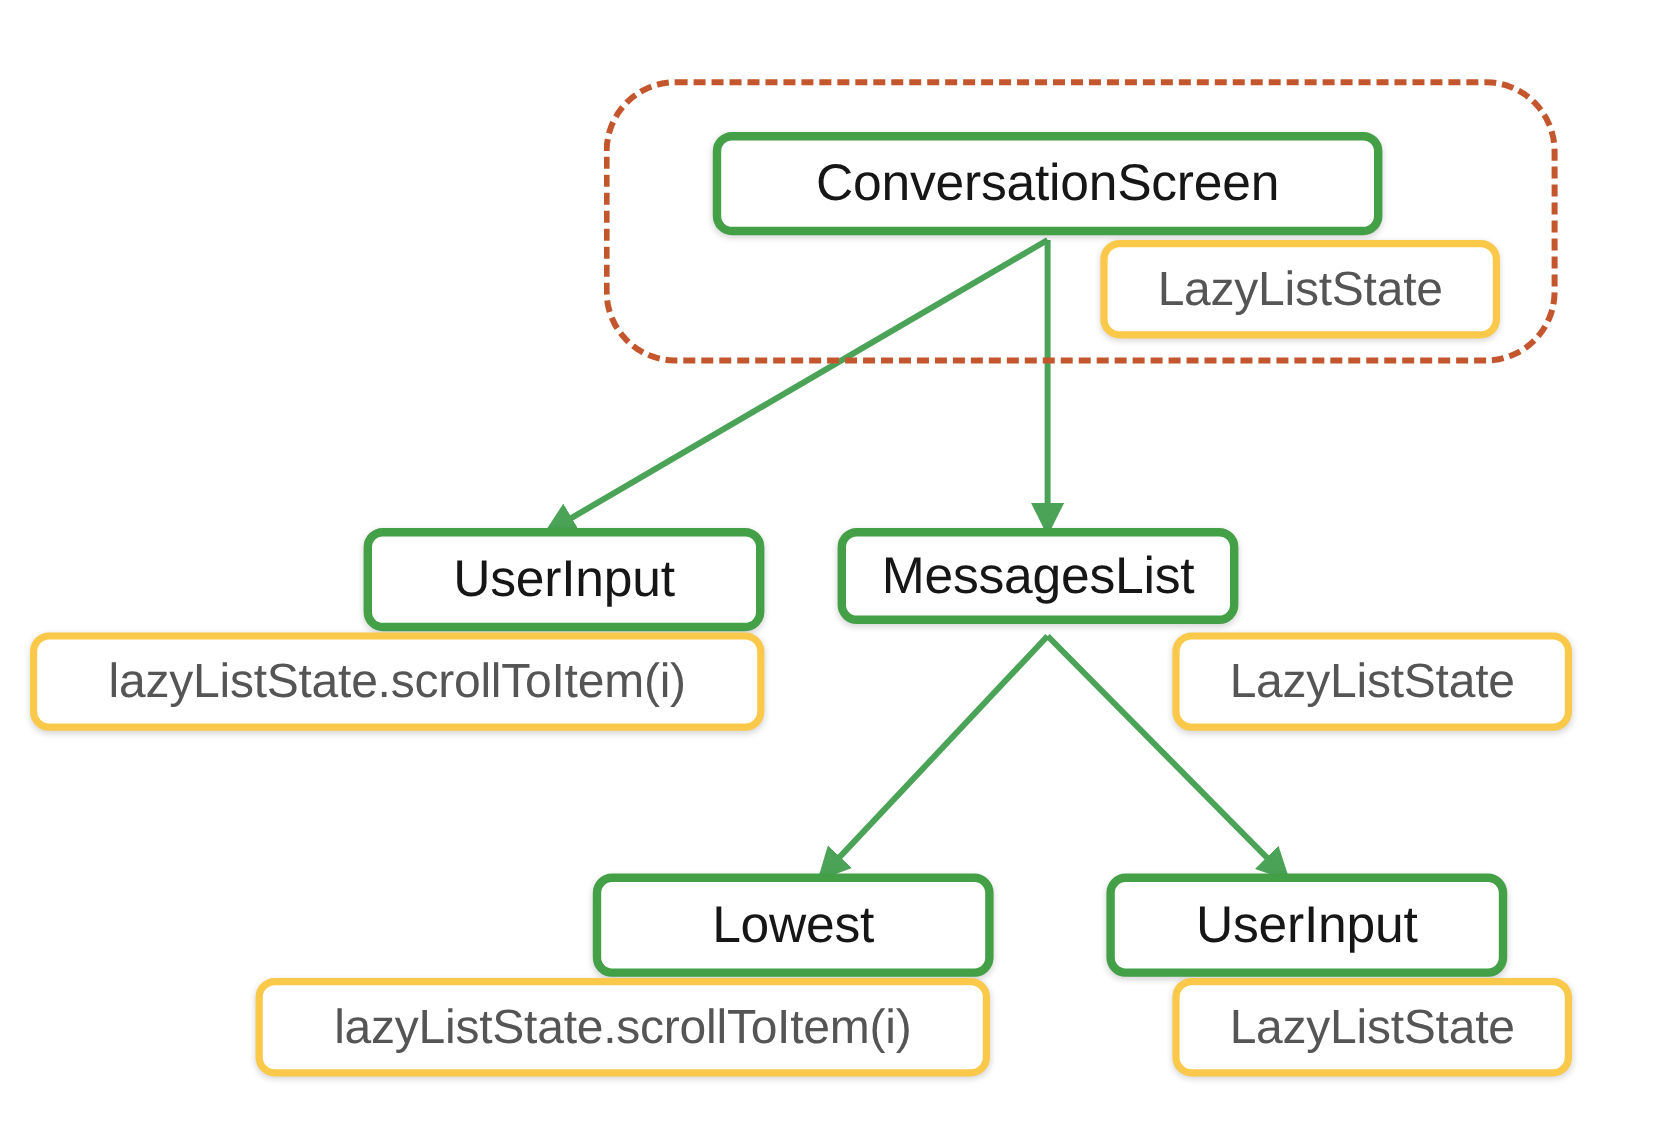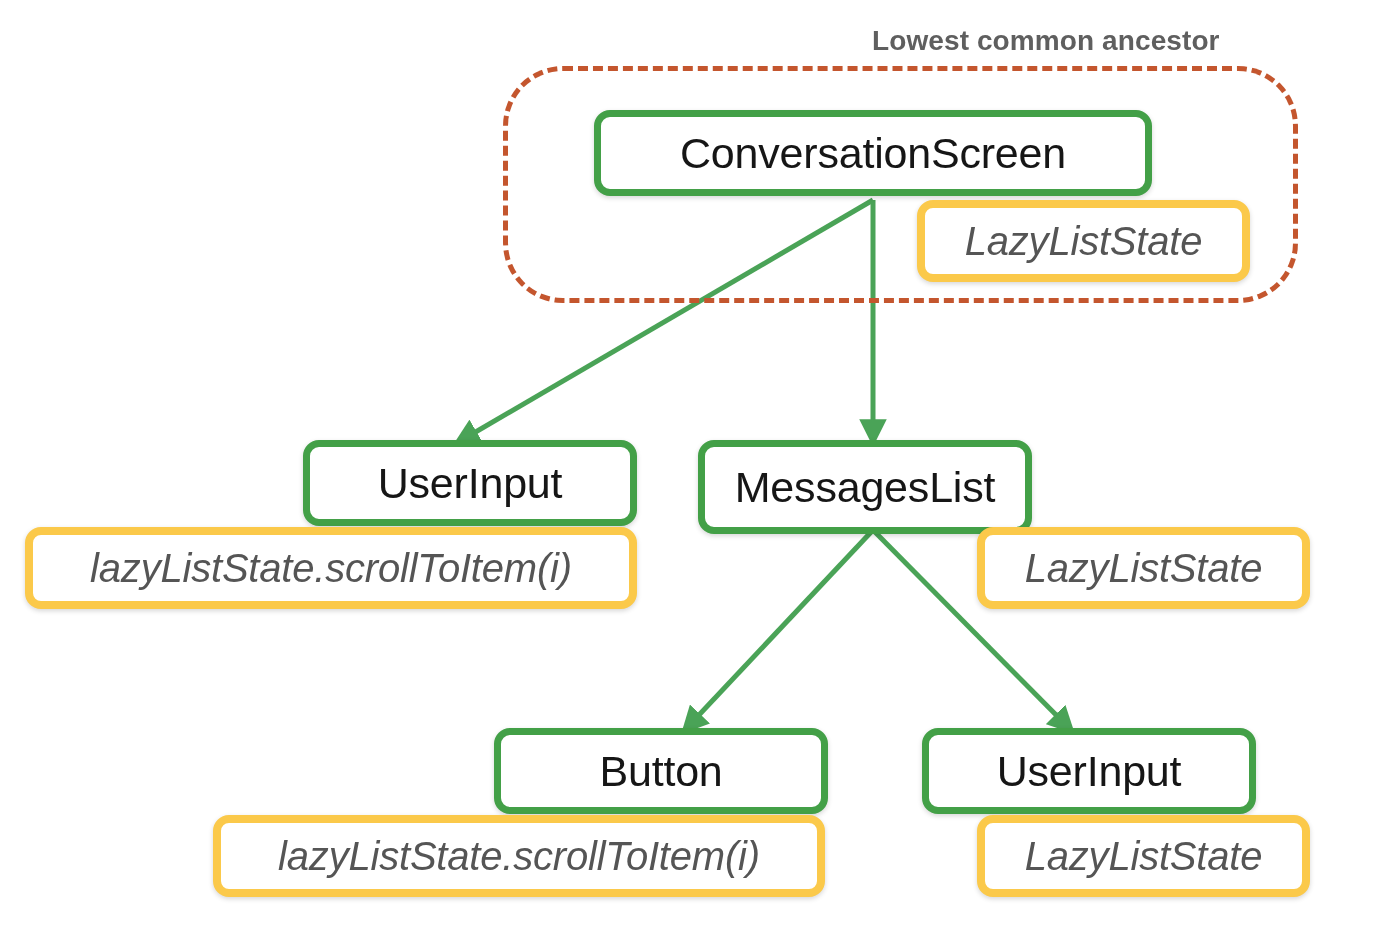--- a/index.html
+++ b/index.html
@@ -46,23 +46,22 @@
     border-radius: 16px;
     box-shadow: 0 2px 5px rgba(0,0,0,0.16);
   }
 
   .node.composable {
     border: 7px solid #43a047;
     z-index: 3;
   }
 
   .node.state {
-    border: 8px solid #ec4899;
+    border: 6px solid #ec4899;
     z-index: 4;
-    font-style: italic;
   }
 
   .node-label {
     white-space: nowrap;
     line-height: 1;
   }
 
   .composable .node-label {
     color: #161616;
     font-size: 43px;
@@ -95,21 +94,20 @@
     white-space: nowrap;
   }
 </style>
 </head>
 <body>
 
 <div id="canvas">
 
   <div class="lca-region" id="lca-region" style="left: 503px; top: 66px; width: 795px; height: 237px; border-color: rgb(196, 86, 46);"></div>
 
-  <div class="lca-caption" id="lca-caption" style="left: 872px; top: 25px; color: rgb(95, 95, 95);">Lowest common ancestor</div>
 
   <svg class="edges" id="edges-layer" viewBox="0 0 1388 942">
     <defs>
       <marker id="arrowhead" viewBox="0 0 10 10" refX="9" refY="5" markerWidth="5.5" markerHeight="5.5" orient="auto-start-reverse">
         <path d="M 0 0 L 10 5 L 0 10 z" fill="#4aa357"></path>
       </marker>
     </defs>
     <g id="edge-paths">
         <line x1="873" y1="200" x2="455" y2="444" stroke="#4aa357" stroke-width="5" marker-end="url(#arrowhead)"></line>
         <line x1="873" y1="200" x2="873" y2="444" stroke="#4aa357" stroke-width="5" marker-end="url(#arrowhead)"></line>
@@ -124,28 +122,28 @@
       </div>
       <div class="node state" style="left: 917px; top: 200px; width: 333px; height: 82px; border-color: rgb(251, 201, 74);">
         <span class="node-label" style="color: rgb(85, 85, 85);">LazyListState</span>
       </div>
       <div class="node composable" style="left: 303px; top: 440px; width: 334px; height: 86px; border-color: rgb(67, 160, 71);">
         <span class="node-label" style="color: rgb(22, 22, 22); text-align: center;">UserInput</span>
       </div>
       <div class="node state" style="left: 25px; top: 527px; width: 612px; height: 82px; border-color: rgb(251, 201, 74);">
         <span class="node-label" style="color: rgb(85, 85, 85);">lazyListState.scrollToItem(i)</span>
       </div>
-      <div class="node composable" style="left: 698px; top: 440px; width: 334px; height: 94px; border-color: rgb(67, 160, 71);">
+      <div class="node composable" style="left: 698px; top: 440px; width: 334px; height: 80px; border-color: rgb(67, 160, 71);">
         <span class="node-label" style="color: rgb(22, 22, 22);">MessagesList</span>
       </div>
       <div class="node state" style="left: 977px; top: 527px; width: 333px; height: 82px; border-color: rgb(251, 201, 74);">
         <span class="node-label" style="color: rgb(85, 85, 85);">LazyListState</span>
       </div>
       <div class="node composable" style="left: 494px; top: 728px; width: 334px; height: 86px; border-color: rgb(67, 160, 71);">
-        <span class="node-label" style="color: rgb(22, 22, 22);">Button</span>
+        <span class="node-label" style="color: rgb(22, 22, 22);">Lowest</span>
       </div>
       <div class="node state" style="left: 213px; top: 815px; width: 612px; height: 82px; border-color: rgb(251, 201, 74);">
         <span class="node-label" style="color: rgb(85, 85, 85);">lazyListState.scrollToItem(i)</span>
       </div>
       <div class="node composable" style="left: 922px; top: 728px; width: 334px; height: 86px; border-color: rgb(67, 160, 71);">
         <span class="node-label" style="color: rgb(22, 22, 22);">UserInput</span>
       </div>
       <div class="node state" style="left: 977px; top: 815px; width: 333px; height: 82px; border-color: rgb(251, 201, 74);">
         <span class="node-label" style="color: rgb(85, 85, 85);">LazyListState</span>
       </div>

